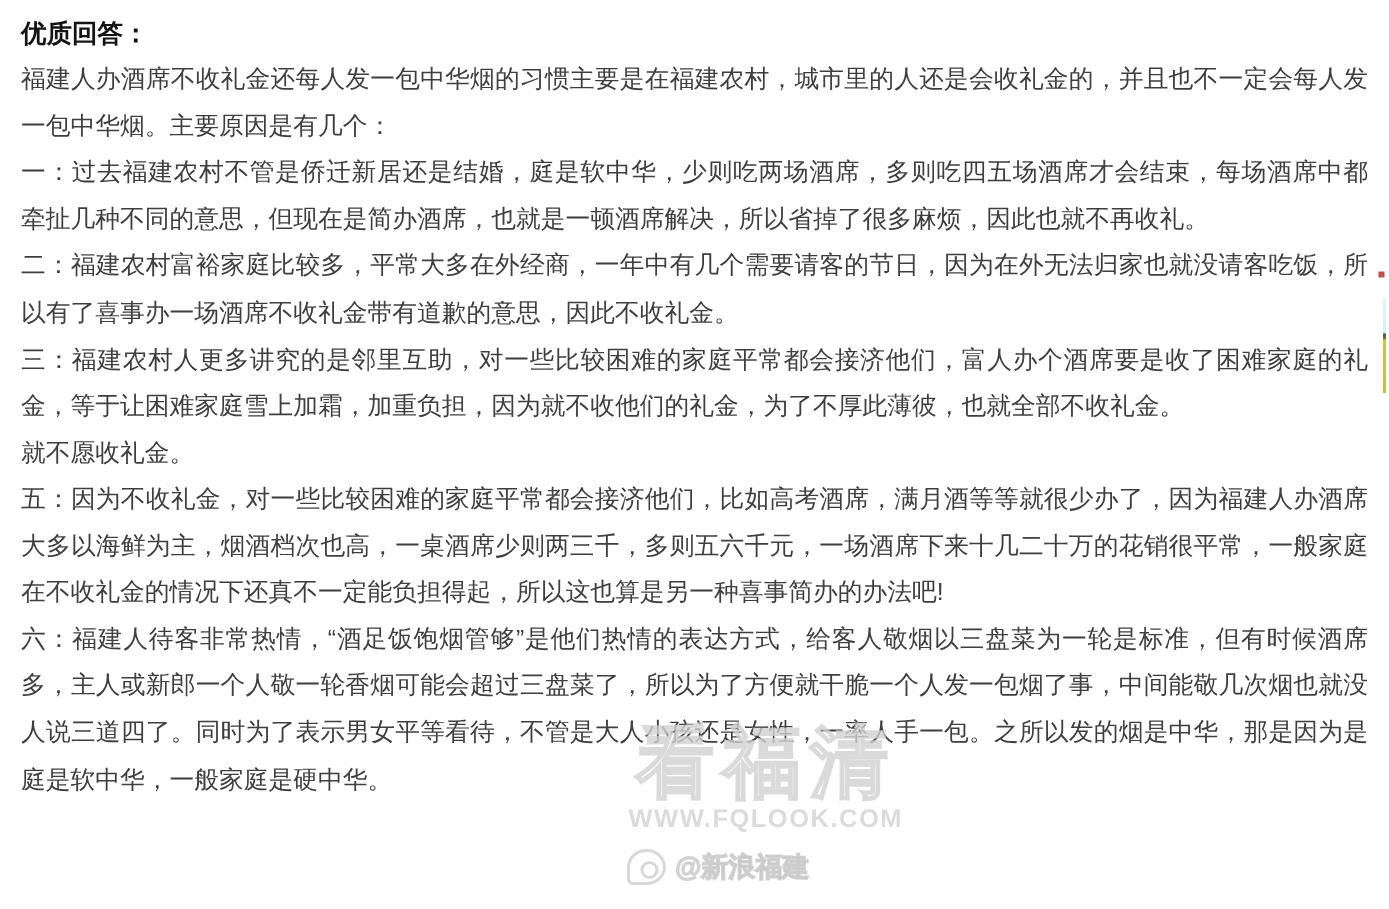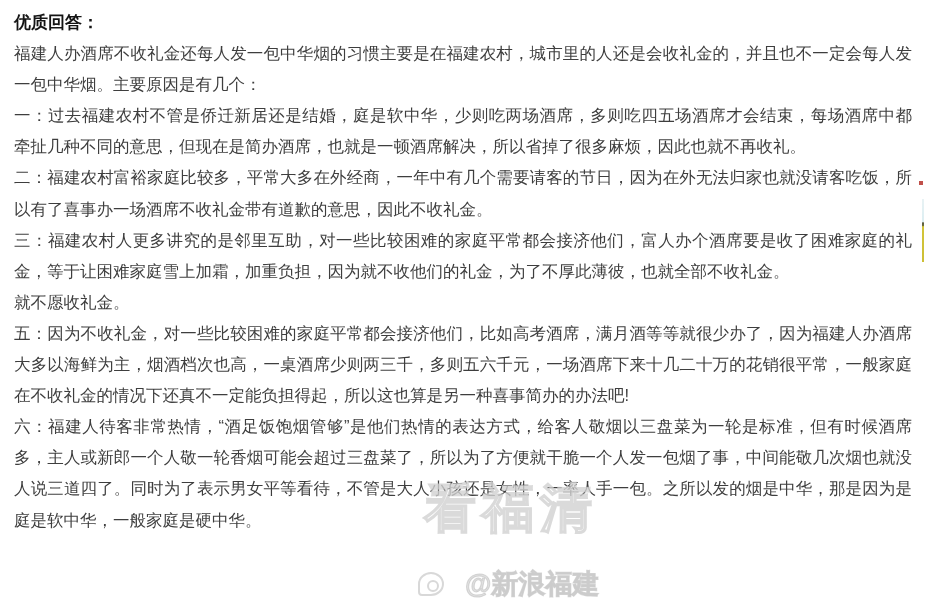--- a/index.html
+++ b/index.html
@@ -72,28 +72,28 @@
     font-size: 17px;
     font-weight: bold;
     letter-spacing: 1px;
     color: rgba(213,213,213,0.85);
     white-space: nowrap;
   }
   .wm-weibo {
     position: absolute;
     left: 418px;
     top: 566px;
-    font-size: 27px;
+    font-size: 18px;
     font-weight: bold;
     color: rgba(200,200,200,0.55);
     -webkit-text-stroke: 1px rgba(190,190,190,0.6);
     white-space: nowrap;
     display: flex;
     align-items: center;
-    gap: 21px;
+    gap: 6px;
   }
   .weibo-eye {
     width: 26px;
     height: 24px;
     border: 2px solid rgba(195,195,195,0.65);
     border-radius: 50% 50% 50% 4px;
     position: relative;
     box-sizing: border-box;
   }
   .weibo-eye::after {
@@ -143,20 +143,21 @@
         <div class="line para-end">在不收礼金的情况下还真不一定能负担得起，所以这也算是另一种喜事简办的办法吧!</div>
         <div class="line">六：福建人待客非常热情，“酒足饭饱烟管够”是他们热情的表达方式，给客人敬烟以三盘菜为一轮是标准，但有时候酒席</div>
         <div class="line">多，主人或新郎一个人敬一轮香烟可能会超过三盘菜了，所以为了方便就干脆一个人发一包烟了事，中间能敬几次烟也就没</div>
         <div class="line">人说三道四了。同时为了表示男女平等看待，不管是大人小孩还是女性，一率人手一包。之所以发的烟是中华，那是因为是</div>
         <div class="line para-end">庭是软中华，一般家庭是硬中华。</div>
       </div>
   </div>
 
   <div id="watermark-layer">
     <div class="wm-brand">看福清</div>
+    <div class="wm-url">WWW.FQLOOK.COM</div>
     <div class="wm-weibo">
       <span class="weibo-eye"></span>
       <span>@新浪福建</span>
     </div>
   </div>
 
   <div id="edge-red-dot"></div>
   <div id="edge-color-strip"></div>
 
 </div>

